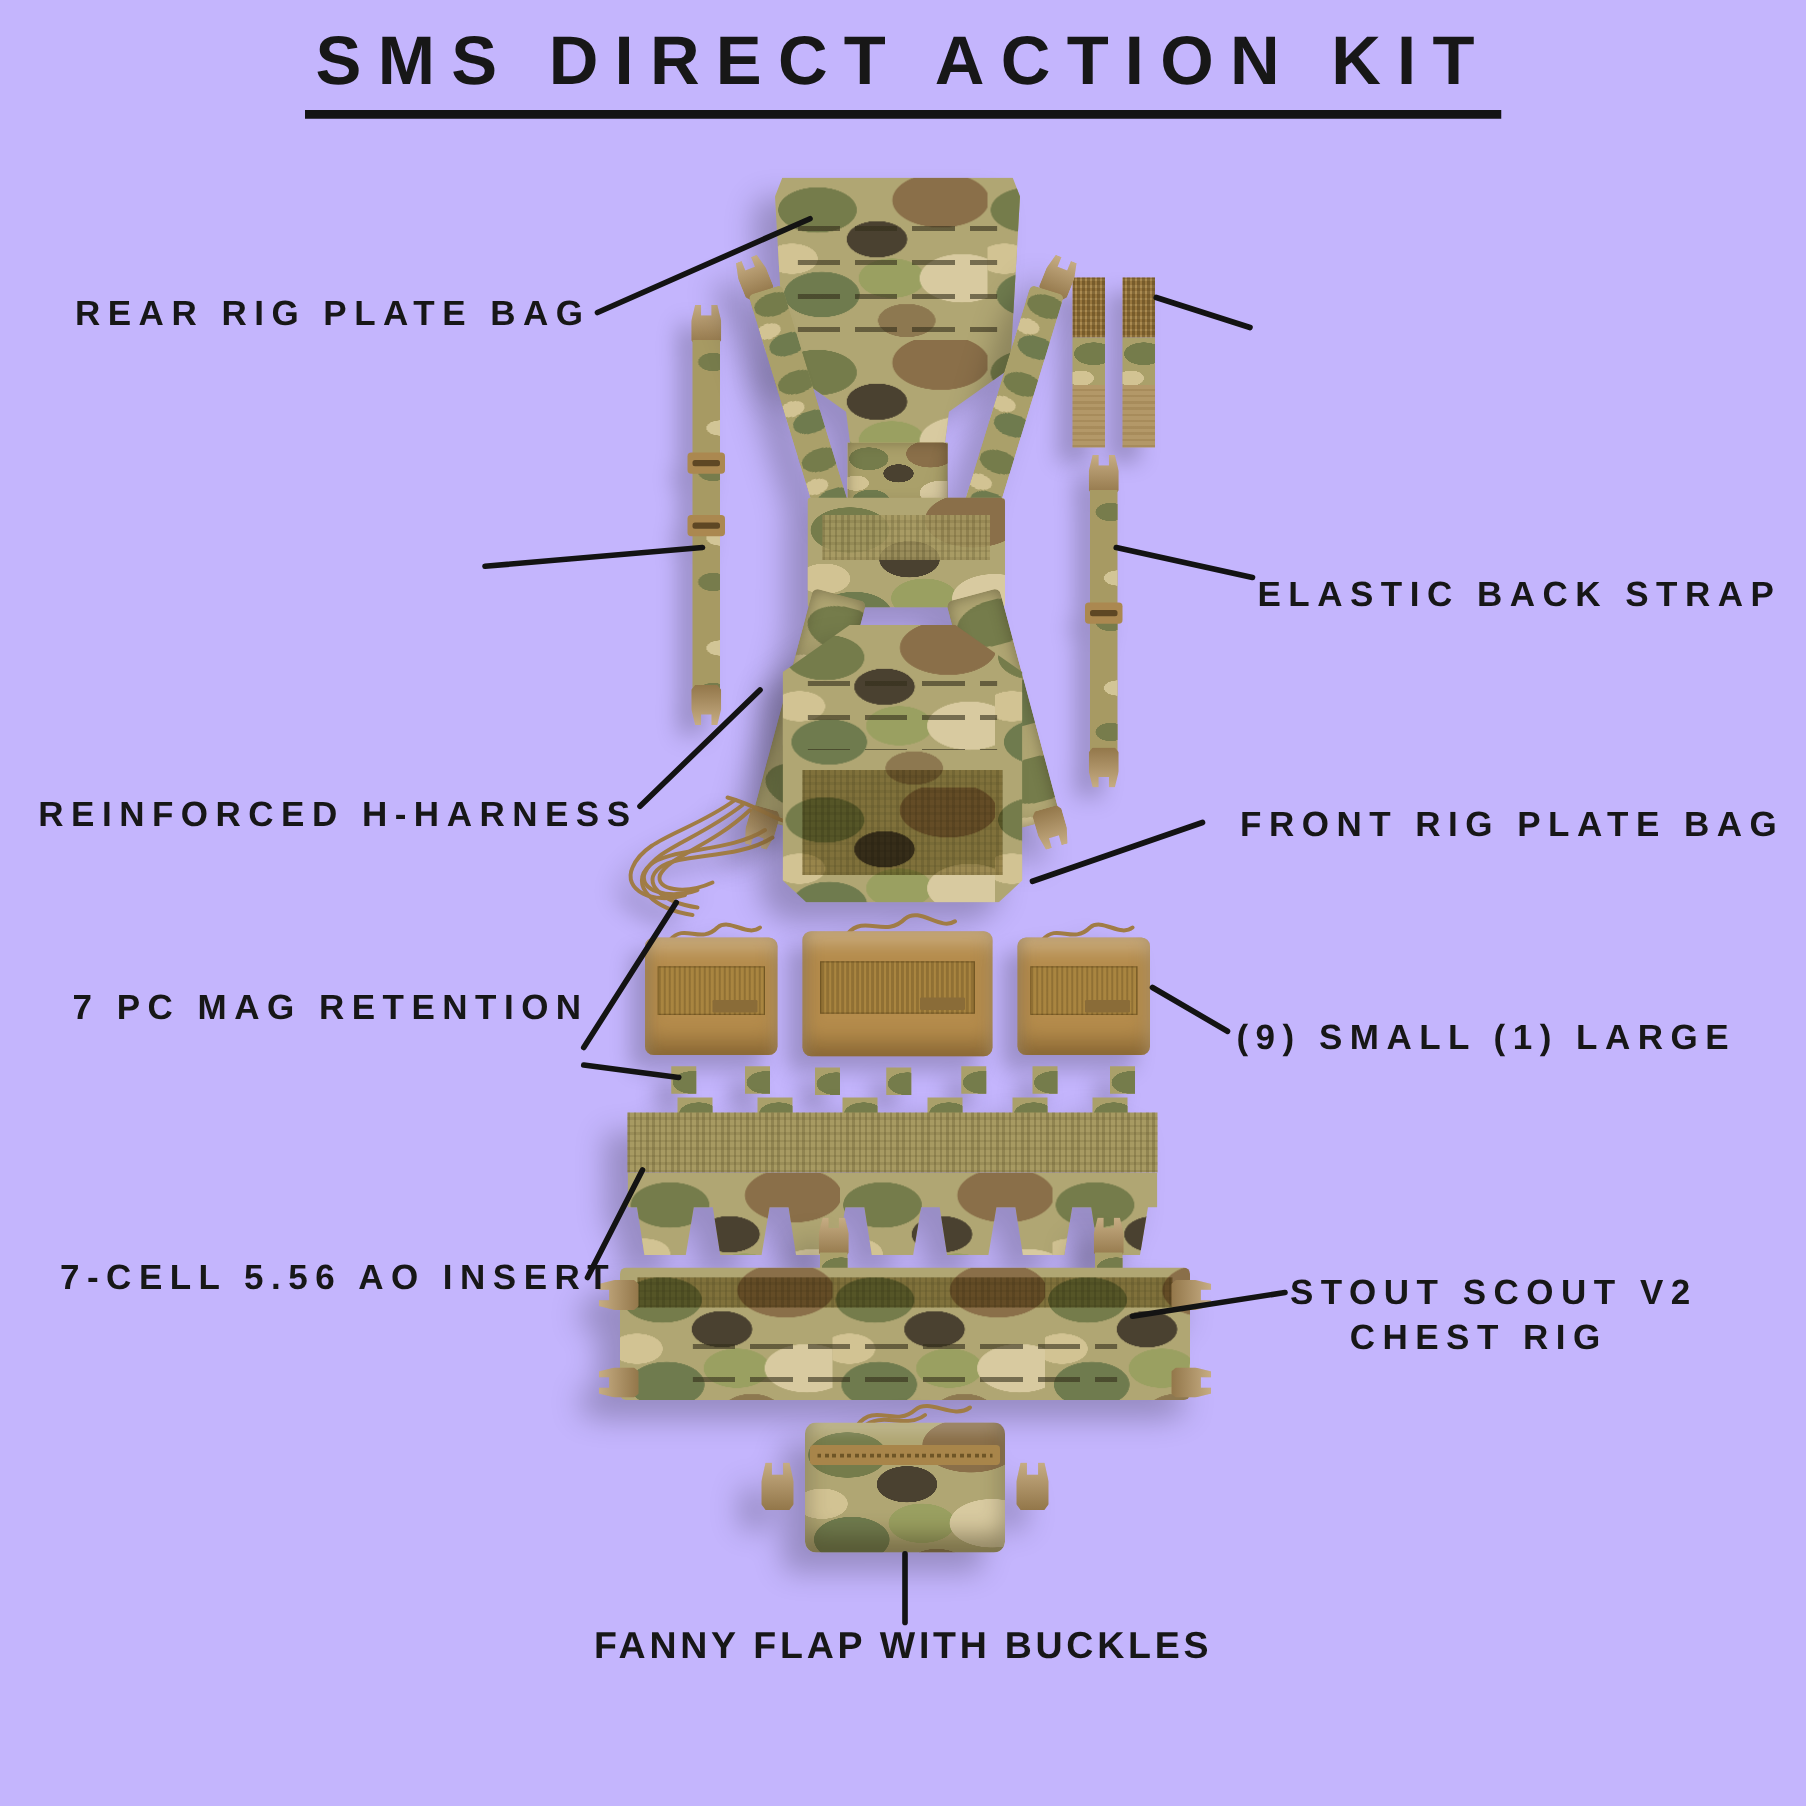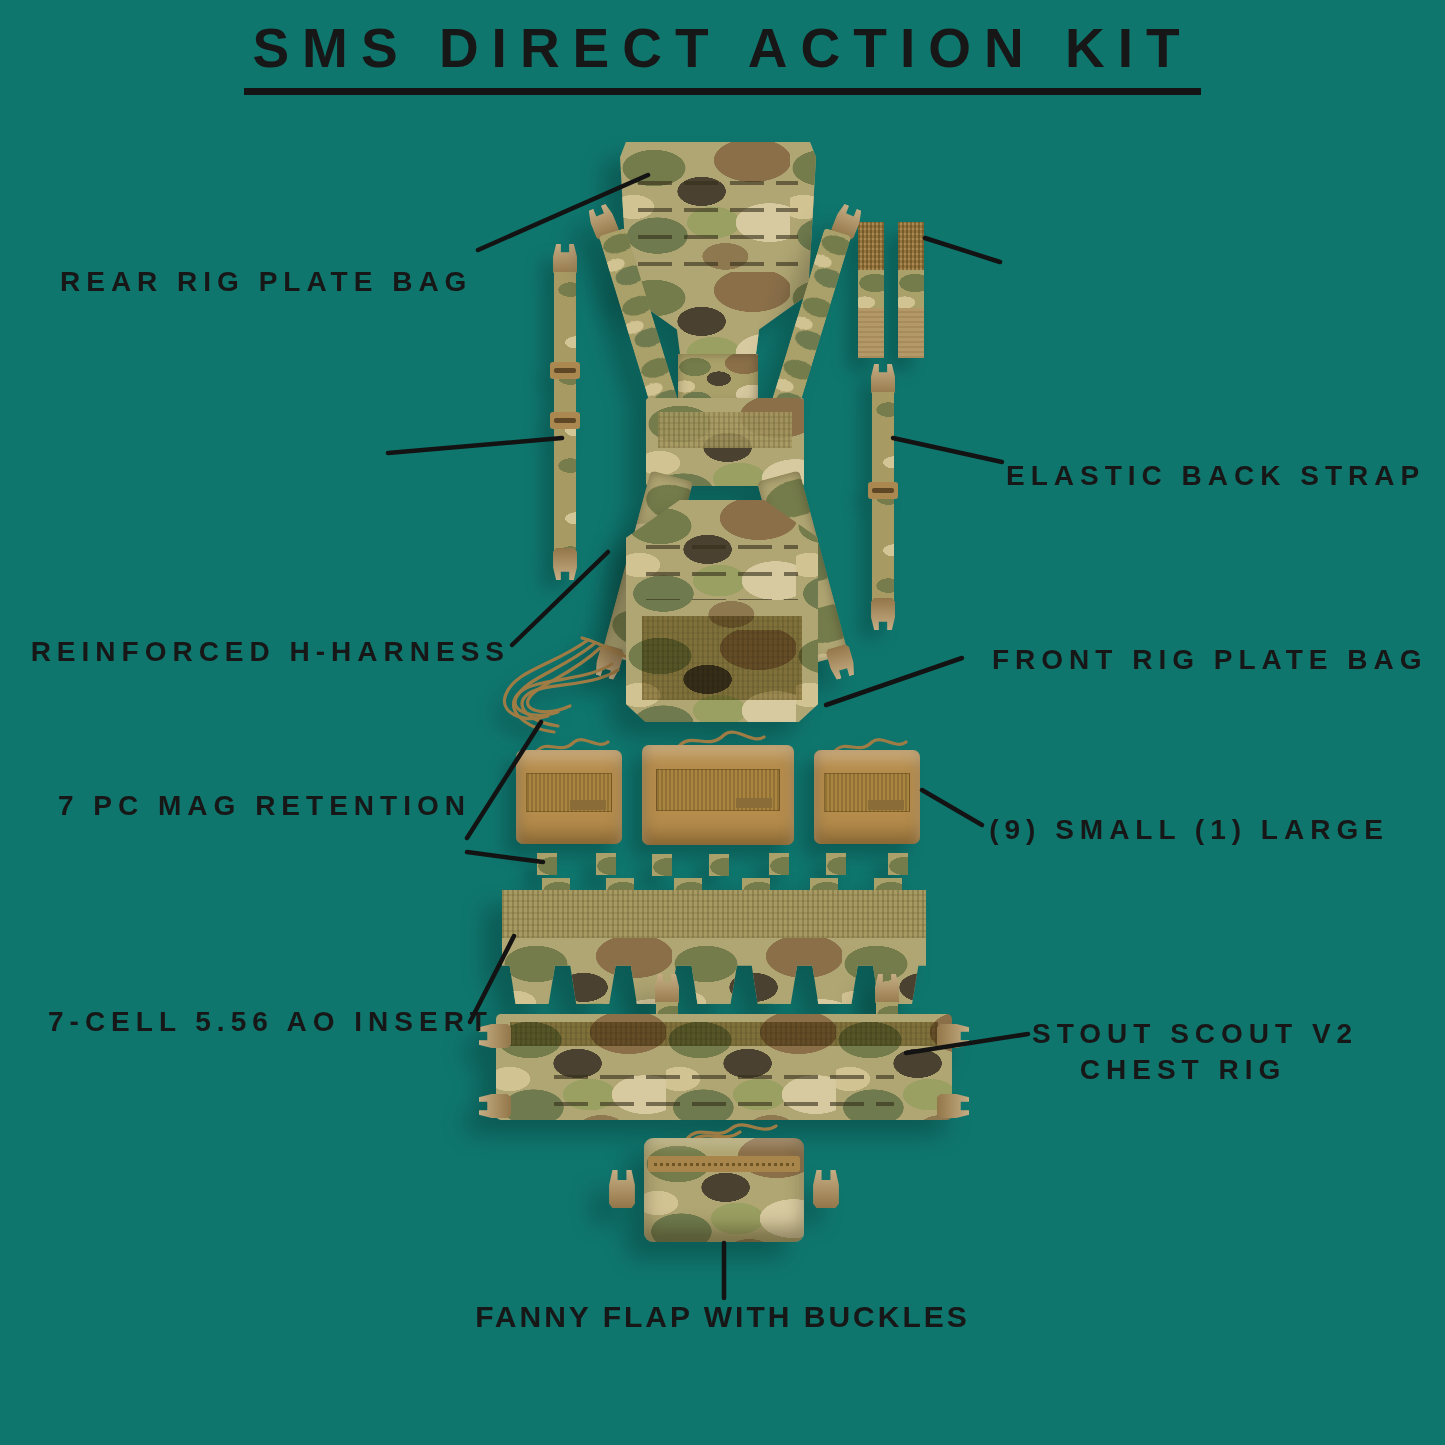--- a/index.html
+++ b/index.html
@@ -1,17 +1,17 @@
 <!DOCTYPE html>
 <html><head>
 <meta charset="utf-8">
 <style>
   html,body{margin:0;padding:0;background:#ffffff;}
   .canvas{
-    position:relative; width:1445px; height:1445px; background:#0f766e;
+    position:relative; width:1445px; height:1445px; background:#c4b5fd;
     font-family:"Liberation Sans", sans-serif; overflow:hidden; color:#171717;
   }
   
   .title-wrap{position:absolute; top:16px; left:0; width:100%; text-align:center;}
   .title{
     display:inline-block; font-size:55px; font-weight:bold; letter-spacing:13px;
     border-bottom:7px solid #141414; padding:0 8px 8px 8px; white-space:nowrap;
   }
   .lbl{
     position:absolute; font-weight:bold; font-size:28px; letter-spacing:6px;
@@ -274,21 +274,21 @@
     <line x1="512" y1="645" x2="608" y2="552"></line>
     <line x1="962" y1="658" x2="826" y2="705"></line>
     <line x1="467" y1="838" x2="541" y2="722"></line>
     <line x1="467" y1="852" x2="543" y2="862"></line>
     <line x1="922" y1="790" x2="982" y2="825"></line>
     <line x1="470" y1="1022" x2="514" y2="936"></line>
     <line x1="1028" y1="1034" x2="906" y2="1053"></line>
     <line x1="724" y1="1243" x2="724" y2="1298"></line>
   </svg>
 
-  <div class="lbl right-al" style="left:60px; top:233px; width:412px;margin-top:31px;">REAR RIG PLATE BAG</div>
+  <div class="lbl right-al" style="left:60px; top:233px; width:412px;">REAR RIG PLATE BAG</div>
   <div class="lbl" style="left:1006px; top:458px;">ELASTIC BACK STRAP</div>
   <div class="lbl" style="left:992px; top:642px;">FRONT RIG PLATE BAG</div>
   <div class="lbl right-al" style="left:28px; top:634px; width:482px;">REINFORCED H-HARNESS</div>
   <div class="lbl right-al" style="left:58px; top:788px; width:405px;">7 PC MAG RETENTION</div>
   <div class="lbl center-al" style="left:985px; top:812px; width:408px;">
     <div>(9) SMALL (1) LARGE</div>
   </div>
   <div class="lbl right-al" style="left:48px; top:1004px; width:412px;">7-CELL 5.56 AO INSERT</div>
   <div class="lbl center-al" style="left:1032px; top:1016px; width:302px;">
     <div>STOUT SCOUT V2</div>

